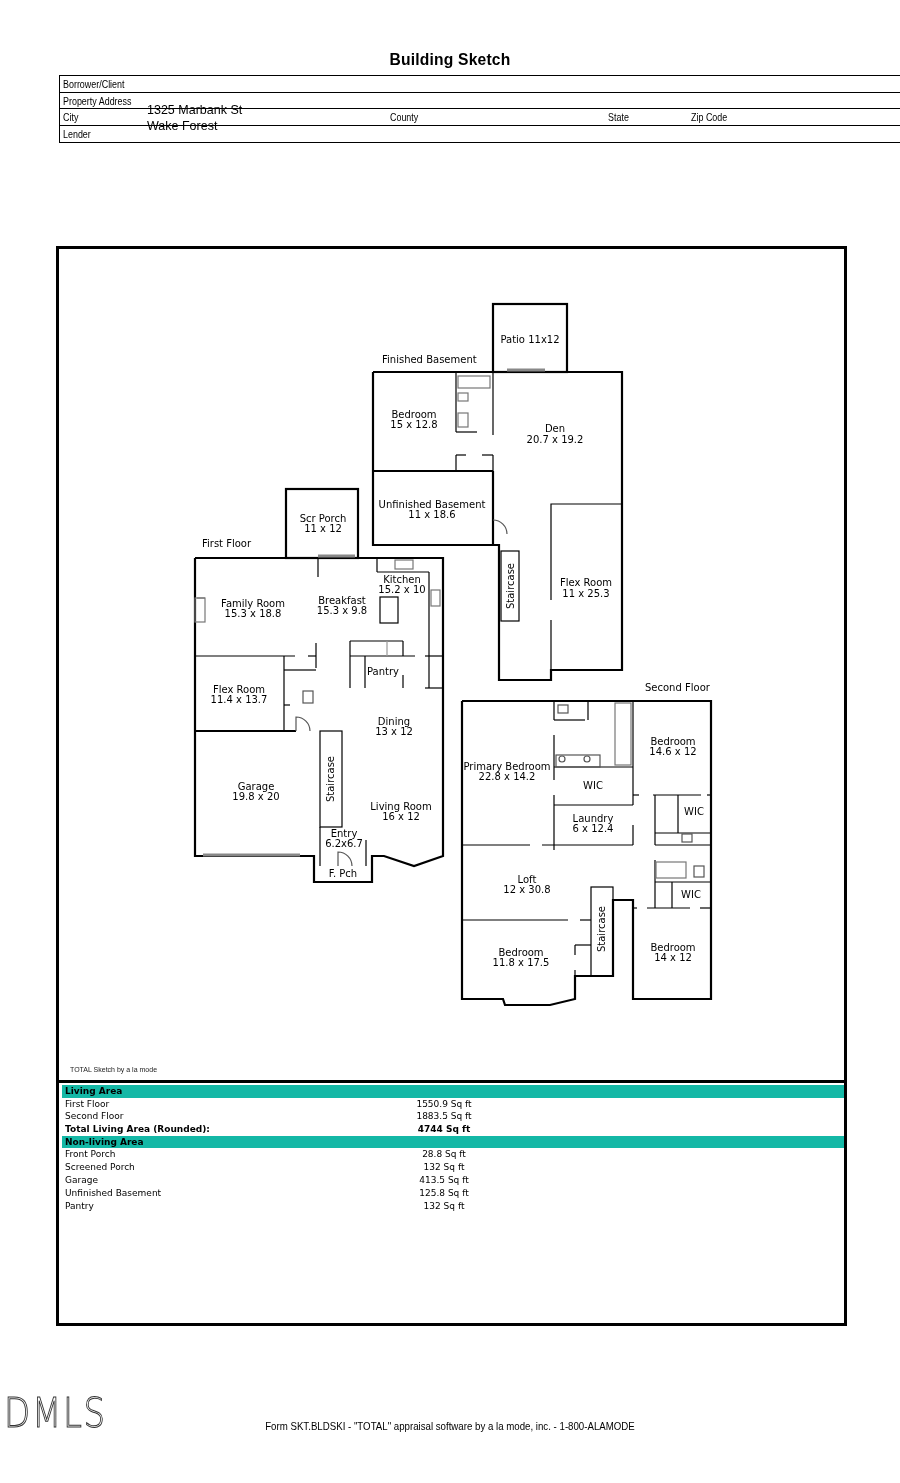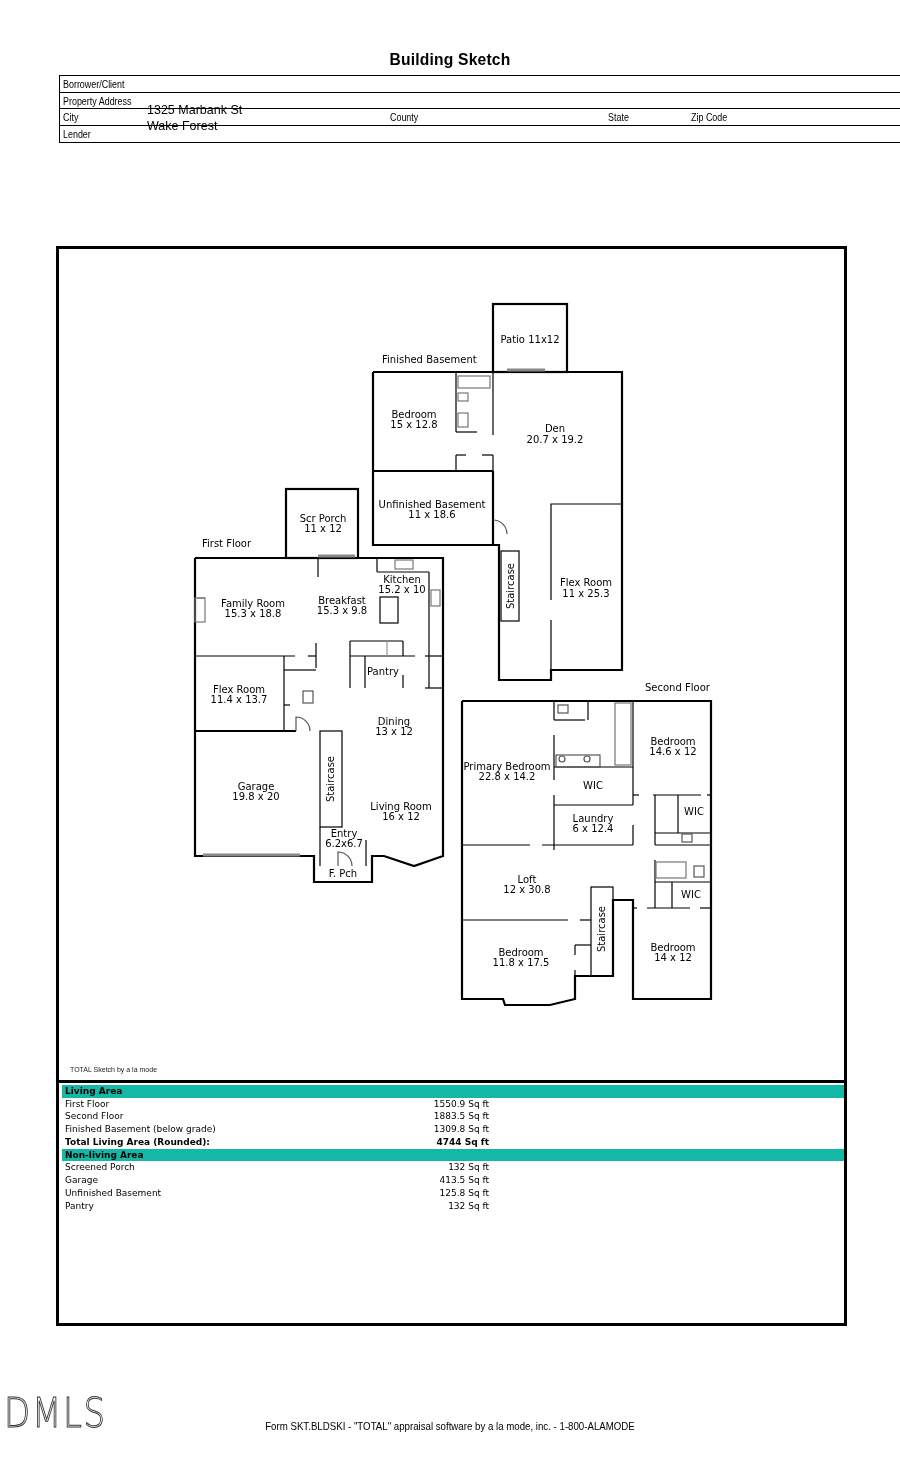--- a/index.html
+++ b/index.html
@@ -13,21 +13,21 @@
   .val { font-size:12.5px; top:1px !important;margin-top:9px; }
   .sketch-frame { position:absolute; left:56px; top:246px; width:791px; height:1080px; border:3px solid #000; box-sizing:border-box; }
   .plan { position:absolute; left:0; top:0; }
   .plan text { font-family:"DejaVu Sans", sans-serif; font-size:10px; fill:#000; }
   .credit { position:absolute; left:70px; top:1066px; font-size:7px; color:#222; }
   .sum-title { position:absolute; left:383px; top:1085px; font-family:Liberation Mono, monospace; font-weight:bold; font-size:9px; }
   .sum-divider { position:absolute; left:56px; top:1080px; width:791px; height:3px; background:#000; }
   .summary { position:absolute; left:62px; top:1085px; width:782px; font-family:"DejaVu Sans", sans-serif; font-size:9px; }
   .s-head { background:#14b8a6; font-weight:bold; height:12.5px; line-height:12.5px; padding-left:3px; }
   .s-row { height:12.8px; line-height:12.8px; padding-left:3px; position:relative; }
-  .s-row .v { position:absolute; left:337px; width:90px; text-align:right; }
+  .s-row .v { position:absolute; left:337px; width:90px; text-align:center; }
   .s-row.bold { font-weight:bold; }
   .dmls { position:absolute; left:4px; top:1390px; font-family:"DejaVu Sans", sans-serif; font-weight:100; font-size:40px; color:#fff; -webkit-text-stroke:1px #333; letter-spacing:2px; transform:scaleX(0.85); transform-origin:left top; }
   .footer { position:absolute; left:0; width:900px; top:1420px; text-align:center; font-size:11px; transform:scaleX(0.88); }
 </style>
 </head>
 <body>
 
 <div class="title">Building Sketch</div>
 
 <div class="info-table">
@@ -220,30 +220,30 @@
 <div class="summary">
   <div class="s-head">Living Area</div>
   <div class="s-row">
     <span>First Floor</span>
     <span class="v">1550.9 Sq ft</span>
   </div>
   <div class="s-row">
     <span>Second Floor</span>
     <span class="v">1883.5 Sq ft</span>
   </div>
-  <div class="s-row">
-    <span>Finished Basement (below grade)</span>
-    <span class="v">1309.8 Sq ft</span>
-  </div>
   <div class="s-row bold">
     <span>Total Living Area (Rounded):</span>
     <span class="v">4744 Sq ft</span>
   </div>
   <div class="s-head">Non-living Area</div>
   <div class="s-row">
+    <span>Front Porch</span>
+    <span class="v">28.8 Sq ft</span>
+  </div>
+  <div class="s-row">
     <span>Screened Porch</span>
     <span class="v">132 Sq ft</span>
   </div>
   <div class="s-row">
     <span>Garage</span>
     <span class="v">413.5 Sq ft</span>
   </div>
   <div class="s-row">
     <span>Unfinished Basement</span>
     <span class="v">125.8 Sq ft</span>

